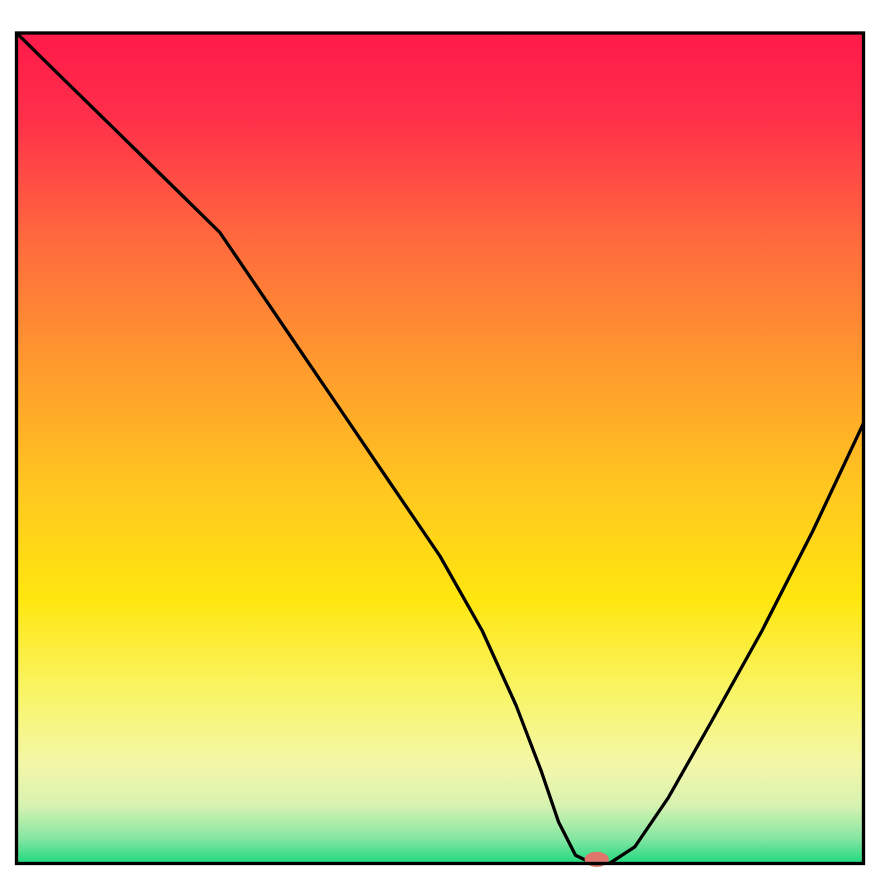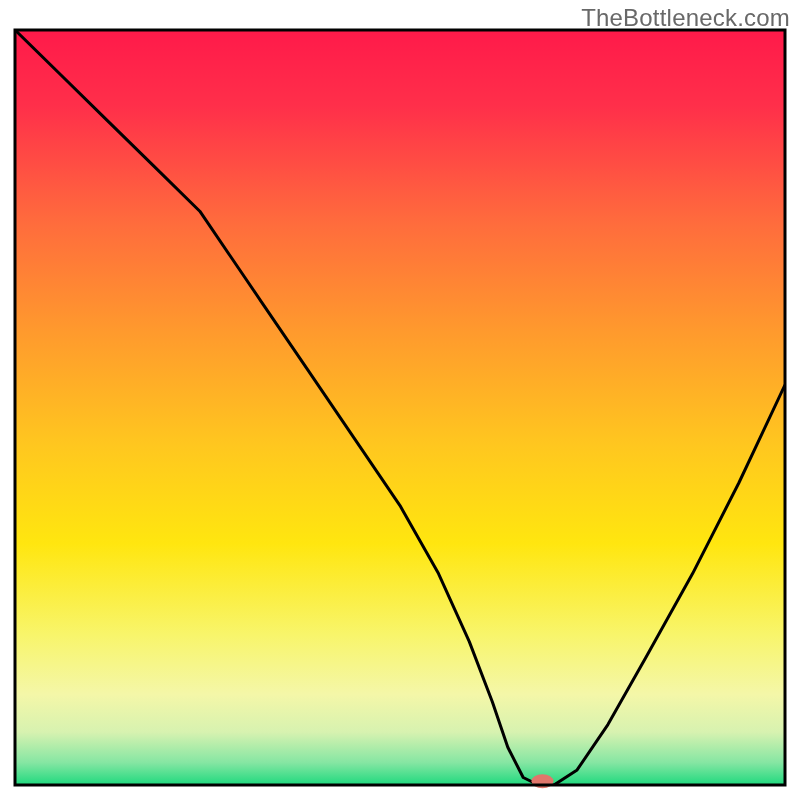--- a/index.html
+++ b/index.html
@@ -26,21 +26,20 @@
     letter-spacing: 0.2px;
   }
   svg {
     display: block;
   }
 </style>
 </head>
 <body>
 
 <div class="chart-container">
-  <div class="watermark">TheBottleneck.com</div>
   <svg width="800" height="800" viewBox="0 0 800 800">
     <defs>
       <linearGradient id="bg-grad" x1="0" y1="0" x2="0" y2="1">
           <stop offset="0%" stop-color="#ff1a4a"></stop>
           <stop offset="10%" stop-color="#ff2f4a"></stop>
           <stop offset="25%" stop-color="#ff6a3d"></stop>
           <stop offset="40%" stop-color="#ff9a2d"></stop>
           <stop offset="55.00000000000001%" stop-color="#ffc71f"></stop>
           <stop offset="68%" stop-color="#ffe60f"></stop>
           <stop offset="80%" stop-color="#f8f56a"></stop>

